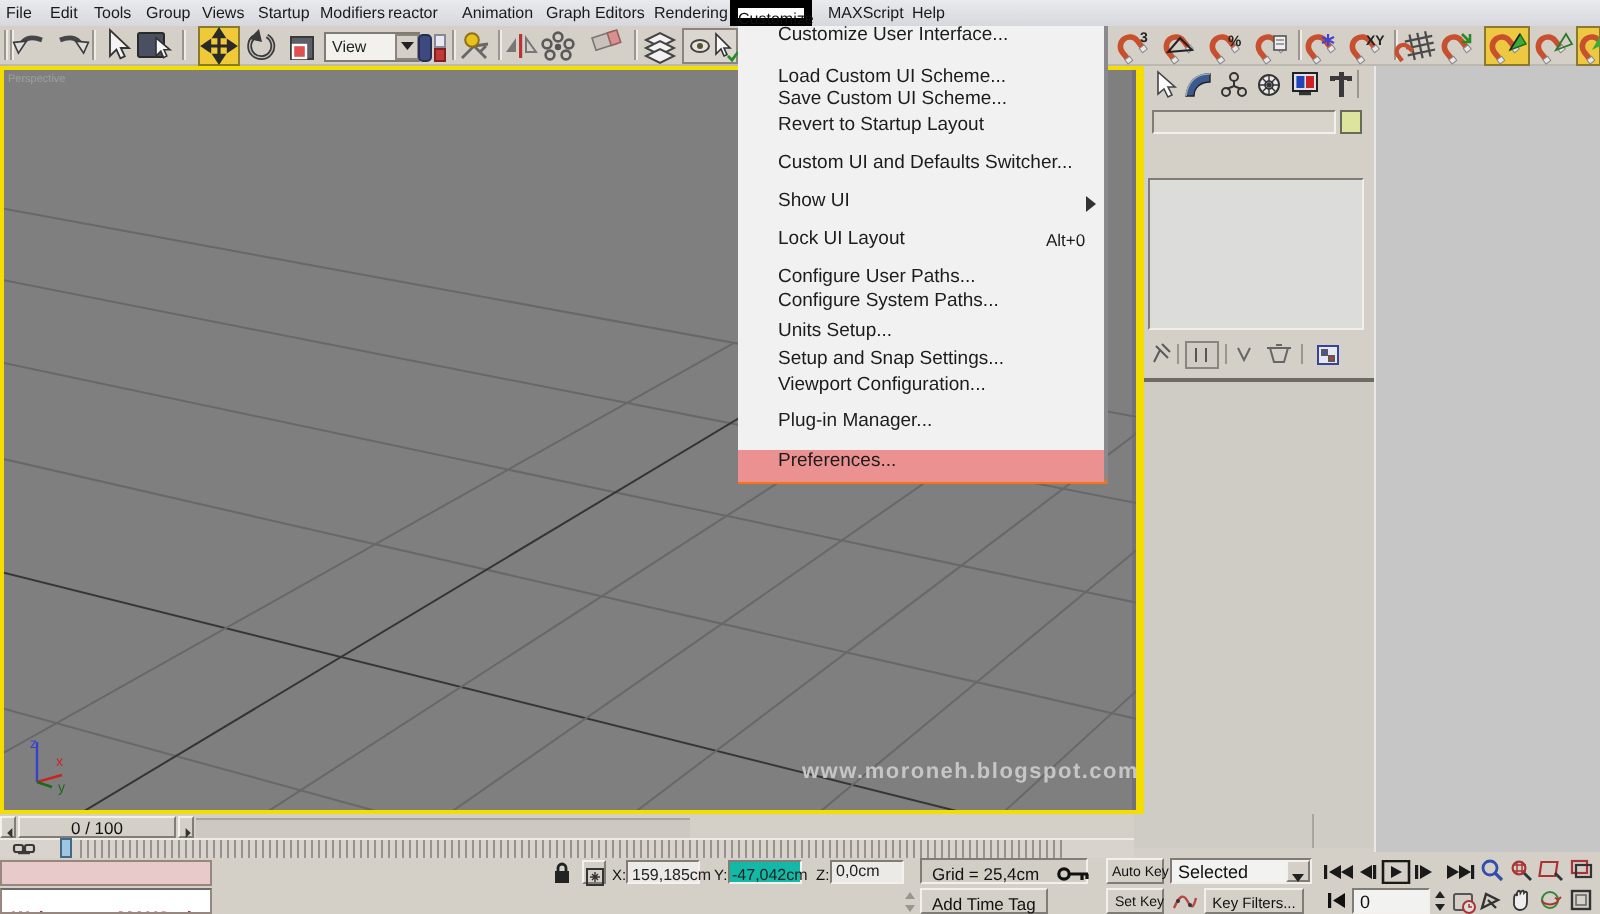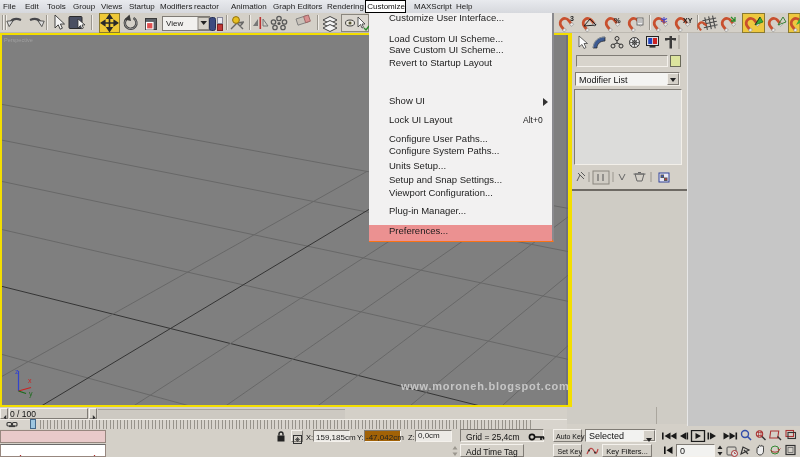--- a/index.html
+++ b/index.html
@@ -2,21 +2,21 @@
 <html><head><meta charset="utf-8">
 <style>
 *{margin:0;padding:0;box-sizing:border-box}
 html,body{width:800px;height:457px;overflow:hidden;background:#d4d0c8;
   font-family:"Liberation Sans",sans-serif;-webkit-font-smoothing:antialiased}
 .abs{position:absolute}
 #page{position:relative;width:800px;height:457px}
 
 #menubar{position:absolute;left:0;top:0;width:800px;height:13px;background:linear-gradient(#e8eaee,#d6d8dd);font-size:8px;color:#1a1a1a}
 #menubar span{position:absolute;top:2px}
-#cust{position:absolute;left:365px;top:0;width:41px;height:13px;background:#ffffff;border:1px solid #000000;color:#111;text-align:right;line-height:12px;font-size:8px}
+#cust{position:absolute;left:365px;top:0;width:41px;height:13px;background:#ffffff;border:4px solid #000000;color:#111;text-align:right;line-height:12px;font-size:8px}
 
 #toolbar{position:absolute;left:0;top:13px;width:800px;height:20px;background:#d4d0c8;border-bottom:1px solid #bdb9b1}
 
 #vp{position:absolute;left:0;top:33px;width:572px;height:374px;background:#7f7f7f;border:2px solid #f3de00;border-right-width:4px;z-index:2}
 #vp svg{position:absolute;left:0;top:0}
 #vp line.ax{stroke:#353535}
 #vp .plabel{position:absolute;left:2px;top:2px;font-size:5.5px;color:#a0a0a0}
 #wm{position:absolute;left:399px;top:345px;font-size:11px;font-weight:bold;color:#c6c6c6;letter-spacing:.75px}
 
 #cpanel{position:absolute;left:567px;top:33px;width:120px;height:374px;background:#d4d0c8}
@@ -236,28 +236,20 @@
       <rect x="7" y="2" width="4" height="6" fill="#cc2222"></rect>
       <rect x="3.5" y="10" width="6" height="1.6" fill="#333"></rect>
     </g>
     <g transform="translate(98,3)">
       <path d="M0 2 L4.5 2 L4.5 0 L7 0 L7 2 L11 2 L11 4.5 L8.5 4.5 L8.5 4 L7 4 L7 12.5 L4.5 12.5 L4.5 4 L2.5 4 L2.5 4.5 L0 4.5 Z" fill="#3a3a3a"></path>
     </g>
     <line x1="112" y1="2" x2="112" y2="16" stroke="#9a968e"></line>
   </svg>
   <div class="abs sunk" style="left:9px;top:22px;width:92px;height:12px;background:#d8d4cc"></div>
   <div class="abs" style="left:103px;top:22px;width:11px;height:12px;background:#dce49e;border:1px solid #6a6a5a"></div>
-  <div class="abs" style="left:8px;top:39px;width:105px;height:14px;border-top:1px solid #7f7b75;border-left:1px solid #7f7b75;border-bottom:1px solid #f2efe9;border-right:1px solid #f2efe9;background:#f4f4f2">
-     <div class="abs" style="left:3px;top:1.5px;font-size:9px;color:#111">Modifier List</div>
-     <div class="abs raise" style="right:0;top:0;width:12px;height:12px">
-        <svg width="10" height="10" style="position:absolute;left:0px;top:1px">
-            <path d="M2 3 L8 3 L5 7 Z" fill="#222"></path>
-          </svg>
-     </div>
-  </div>
   <div class="abs" style="left:7px;top:56px;width:108px;height:76px;background:#dcdcda;border-top:1px solid #7f7b75;border-left:1px solid #7f7b75;border-bottom:1px solid #f2efe9;border-right:1px solid #f2efe9"></div>
   <svg class="abs" style="left:0;top:136px" width="120" height="18" viewBox="0 0 120 18">
 
     <g stroke="#5a5a5a" fill="none" stroke-width="1">
       <path d="M11 4 L17 10 M14 3 L18 7 M13 6 L10 12"></path>
       <line x1="22" y1="3" x2="22" y2="13" stroke="#9a968e"></line>
       <rect x="26" y="2" width="16" height="13" fill="#d0ccc4" stroke="#8a867e"></rect>
       <path d="M31 5 L31 12 M36 5 L36 12" stroke="#555"></path>
       <line x1="46" y1="3" x2="46" y2="13" stroke="#9a968e"></line>
       <path d="M52 5 L55 11 L58 5" stroke="#666"></path>
@@ -274,21 +266,21 @@
 <div id="desk"></div>
 
 <div id="bottombar">
   <div class="abs" style="left:567px;top:0;width:120px;height:17px;background:#cfccc5"></div>
   <div class="abs" style="left:656px;top:0;width:1px;height:17px;background:#aaa69e"></div>
   <div class="abs" style="left:687px;top:0;width:113px;height:19px;background:#c6c6c6;border-left:1px solid #e8e8e8"></div>
 
   <div class="abs raise" style="left:0;top:1px;width:8px;height:11px"><svg width="8" height="11">
           <path d="M5.2 3 L2.6 5.5 L5.2 8 Z" fill="#333"></path>
         </svg></div>
-  <div class="abs raise" style="left:9px;top:1px;width:79px;height:11px;text-align:left;font-size:8.5px;color:#111;line-height:10.5px">0 / 100</div>
+  <div class="abs raise" style="left:9px;top:1px;width:79px;height:11px;text-align:center;font-size:8.5px;color:#111;line-height:10.5px">0 / 100</div>
   <div class="abs raise" style="left:89px;top:1px;width:8px;height:11px"><svg width="8" height="11">
           <path d="M2.8 3 L5.4 5.5 L2.8 8 Z" fill="#333"></path>
         </svg></div>
   <div class="abs" style="left:98px;top:2px;width:247px;height:10px;background:#cdc9c2;border-top:1px solid #a8a49c"></div>
 
   <div class="abs" style="left:0;top:12px;width:567px;height:10px;background:#d8d4cd;border-top:1px solid #efece6"></div>
   <div class="abs" style="left:40px;top:13px;width:493px;height:9px;background:repeating-linear-gradient(90deg,#97938b 0px,#97938b 1px,#d8d4cd 1px,#d8d4cd 3.5px)"></div>
   <svg class="abs" style="left:6px;top:13px" width="30" height="9">
     <rect x="1" y="2.5" width="4.5" height="3.5" rx="1" fill="none" stroke="#3a3a3a" stroke-width="1.1"></rect>
     <rect x="6.5" y="2.5" width="4.5" height="3.5" rx="1" fill="none" stroke="#3a3a3a" stroke-width="1.1"></rect>
@@ -301,21 +293,21 @@
     <rect x="1.5" y="4.5" width="7" height="6" fill="#222"></rect>
         <path d="M3 4.5 V3 a2 2 0 0 1 4 0 V4.5" fill="none" stroke="#222" stroke-width="1.4"></path>
   </svg>
   <div class="abs raise" style="left:291px;top:23px;width:12px;height:12px"><svg width="11" height="11">
           <rect x="1.5" y="1.5" width="8" height="8" fill="none" stroke="#333"></rect>
           <path d="M5.5 3 L5.5 8 M3 5.5 L8 5.5 M4 4 L7 7 M7 4 L4 7" stroke="#333" stroke-width="0.7"></path>
         </svg></div>
   <div class="abs" style="left:306px;top:26px;font-size:7.5px;color:#111">X:</div>
   <div class="abs sunk" style="left:313px;top:23px;width:37px;height:12px;background:#eceae6;font-size:8px;color:#222;padding:1.5px 0 0 2px">159,185cm</div>
   <div class="abs" style="left:357px;top:26px;font-size:7.5px;color:#111">Y:</div>
-  <div class="abs sunk" style="left:364px;top:23px;width:37px;height:12px;background:#a16207;font-size:8px;color:#222;padding:1.5px 0 0 1px">-47,042cm</div>
+  <div class="abs sunk" style="left:364px;top:23px;width:37px;height:12px;background:#14b8a6;font-size:8px;color:#222;padding:1.5px 0 0 1px">-47,042cm</div>
   <div class="abs" style="left:408px;top:26px;font-size:7.5px;color:#111">Z:</div>
   <div class="abs sunk" style="left:415px;top:23px;width:37px;height:12px;background:#eceae6;font-size:8px;color:#222;padding:0 0 0 2px">0,0cm</div>
   <div class="abs sunk txt8" style="left:460px;top:22px;width:84px;height:13px;background:#d2cec6;padding:1.5px 0 0 5px">Grid = 25,4cm</div>
   <svg class="abs" style="left:528px;top:25px" width="18" height="10">
     <circle cx="4" cy="5" r="2.6" fill="none" stroke="#111" stroke-width="1.6"></circle>
     <path d="M6.6 5 L16 5 M13 5 L13 8 M15.5 5 L15.5 7.5" stroke="#111" stroke-width="1.6"></path>
   </svg>
   <div class="abs raise" style="left:553px;top:22px;width:29px;height:13px;padding:2.5px 0 0 2px;font-size:7px;color:#111;white-space:nowrap">Auto Key</div>
   <div class="abs" style="left:585px;top:22px;width:71px;height:13px;border-top:1px solid #7f7b75;border-left:1px solid #7f7b75;border-bottom:1px solid #f2efe9;border-right:1px solid #f2efe9;background:#f2f2f0">
     <div class="abs txt9" style="left:3px;top:1px">Selected</div>
@@ -398,20 +390,21 @@
         </g>
   </svg>
 </div>
 
 <div id="dd">
   <div class="hl" style="top:211.5px"></div>
   <div class="mi" style="top:-1px">Customize User Interface...</div>
   <div class="mi" style="top:20px">Load Custom UI Scheme...</div>
   <div class="mi" style="top:31px">Save Custom UI Scheme...</div>
   <div class="mi" style="top:44px">Revert to Startup Layout</div>
+  <div class="mi" style="top:63px">Custom UI and Defaults Switcher...</div>
   <div class="mi" style="top:82px">Show UI</div>
   <div class="mi" style="top:101px">Lock UI Layout</div>
   <div class="mi" style="top:101.5px;left:154px;font-size:8.5px">Alt+0</div>
   <div class="mi" style="top:120px">Configure User Paths...</div>
   <div class="mi" style="top:132px">Configure System Paths...</div>
   <div class="mi" style="top:147px">Units Setup...</div>
   <div class="mi" style="top:161px">Setup and Snap Settings...</div>
   <div class="mi" style="top:174px">Viewport Configuration...</div>
   <div class="mi" style="top:192px">Plug-in Manager...</div>
   <div class="mi" style="top:212px">Preferences...</div>

